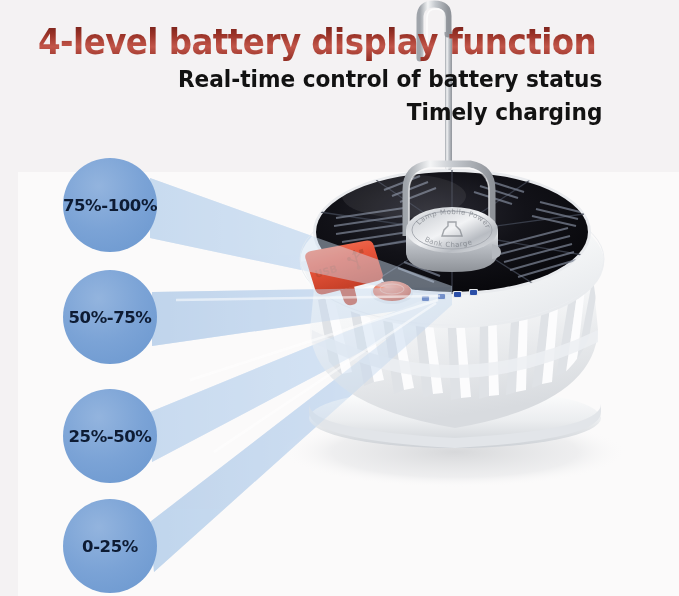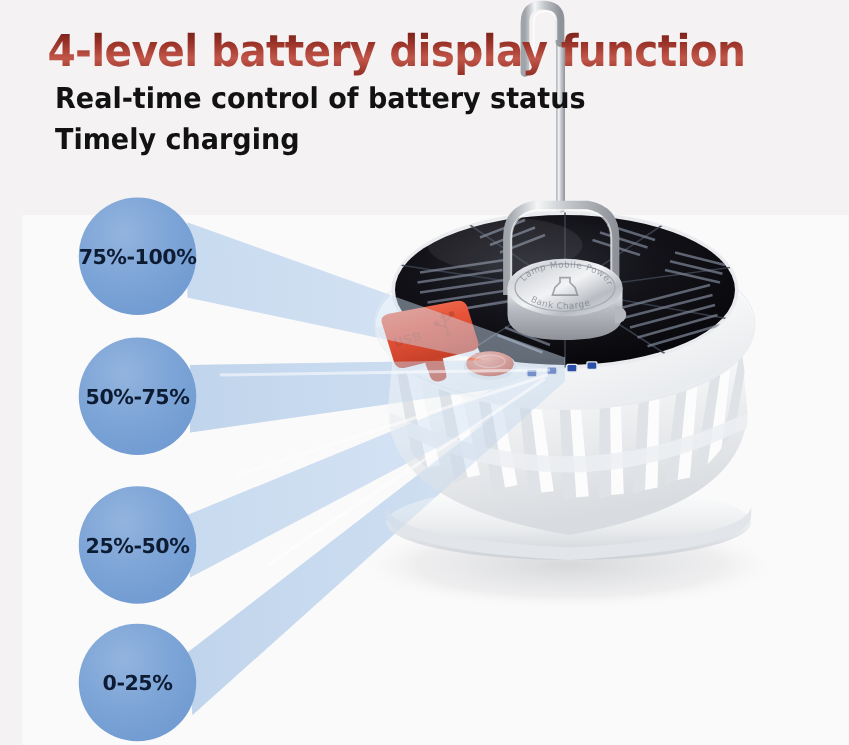--- a/index.html
+++ b/index.html
@@ -9,20 +9,21 @@
     background:#f5f3f4;
     font-family:"Liberation Sans", sans-serif;
     overflow:hidden;
     position:relative;
   }
   #stage{
     position:absolute;inset:0;
     width:679px;height:596px;
     overflow:hidden;
     background:#f5f3f4;
+    text-align:right;
   }
   
   .bg-white-panel{
     position:absolute;
     left:0;top:0;width:679px;height:596px;
     background:#fbfafa;
   }
   .bg-top-band{
     position:absolute;
     left:0;top:0;width:679px;height:172px;

